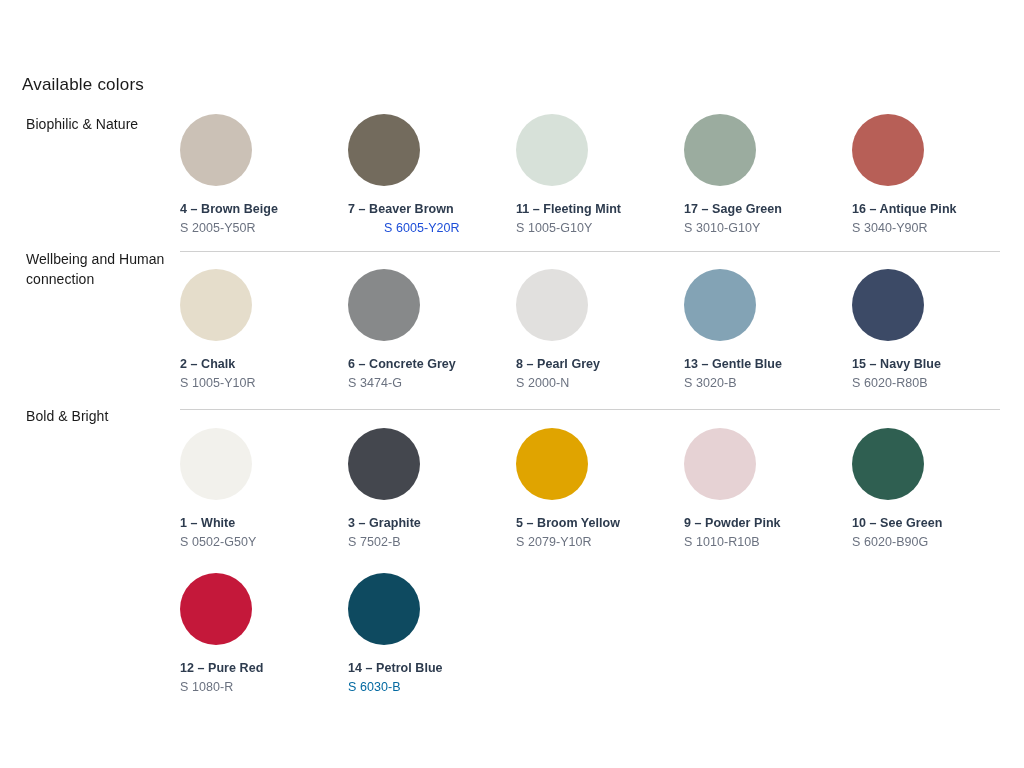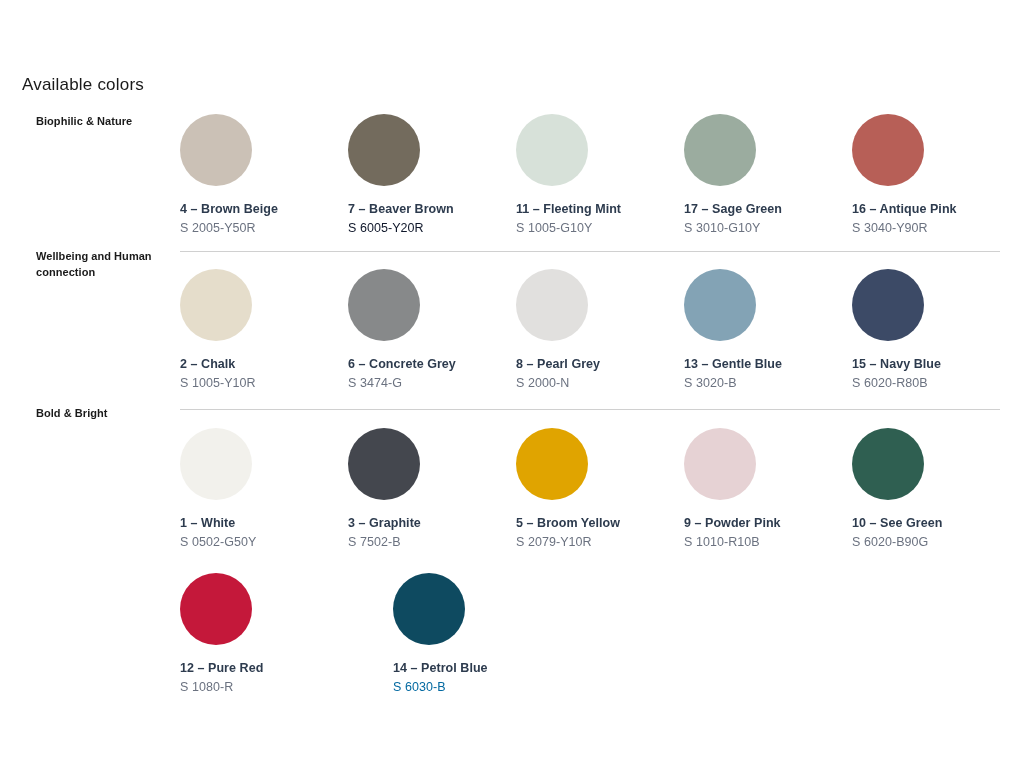--- a/index.html
+++ b/index.html
@@ -36,25 +36,25 @@
   }
 
   
   .section {
     position: absolute;
     left: 0;
     width: 1024px;
   }
   .section-label {
     position: absolute;
-    left: 36px;
+    left: 26px;
     top: 0;
     width: 150px;
-    font-size: 11px;
-    font-weight: 700;
+    font-size: 14px;
+    font-weight: 400;
     color: #1a1a1a;
     line-height: 1.45;
     letter-spacing: 0.05px;
   }
 
   
   .divider {
     position: absolute;
     left: 180px;
     width: 820px;
@@ -102,21 +102,21 @@
   #section-biophilic { top: 114px; }
   #section-biophilic .swatch-row { top: 0; }
 
   #section-wellbeing { top: 249px; }
   #section-wellbeing .section-label { top: 0px; }
   #section-wellbeing .swatch-row { top: 20px; }
 
   #section-bold { top: 406px; }
   #section-bold .section-label { top: 0px; }
   #section-bold .swatch-row.row-a { top: 22px; }
-  #section-bold .swatch-row.row-b { top: 167px; gap: 45px; }
+  #section-bold .swatch-row.row-b { top: 167px; }
 
   #divider-1 { top: 251px; }
   #divider-2 { top: 409px; }
 </style>
 </head>
 <body style="background: rgb(255, 255, 255);">
 
 <div id="page">
 
   <div id="page-title">Available colors</div>
@@ -125,21 +125,21 @@
     <div class="section-label">Biophilic &amp; Nature</div>
     <div class="swatch-row">
         <div class="swatch-cell">
           <span class="swatch-circle" style="background: rgb(203, 193, 182);"></span>
           <div class="swatch-name" style="color: rgb(45, 59, 78);">4 – Brown Beige</div>
           <div class="swatch-code" style="color: rgb(107, 114, 128);">S 2005-Y50R</div>
         </div>
         <div class="swatch-cell">
           <span class="swatch-circle" style="background: rgb(115, 107, 93);"></span>
           <div class="swatch-name" style="color: rgb(45, 59, 78);">7 – Beaver Brown</div>
-          <div class="swatch-code" style="color: #0f172a;">S 6005-Y20R</div>
+          <div class="swatch-code" style="color: #1d4ed8; margin-left: 36px;">S 6005-Y20R</div>
         </div>
         <div class="swatch-cell">
           <span class="swatch-circle" style="background: rgb(215, 225, 217);"></span>
           <div class="swatch-name" style="color: rgb(45, 59, 78);">11 – Fleeting Mint</div>
           <div class="swatch-code" style="color: rgb(107, 114, 128);">S 1005-G10Y</div>
         </div>
         <div class="swatch-cell">
           <span class="swatch-circle" style="background: rgb(155, 172, 159);"></span>
           <div class="swatch-name" style="color: rgb(45, 59, 78);">17 – Sage Green</div>
           <div class="swatch-code" style="color: rgb(107, 114, 128);">S 3010-G10Y</div>

